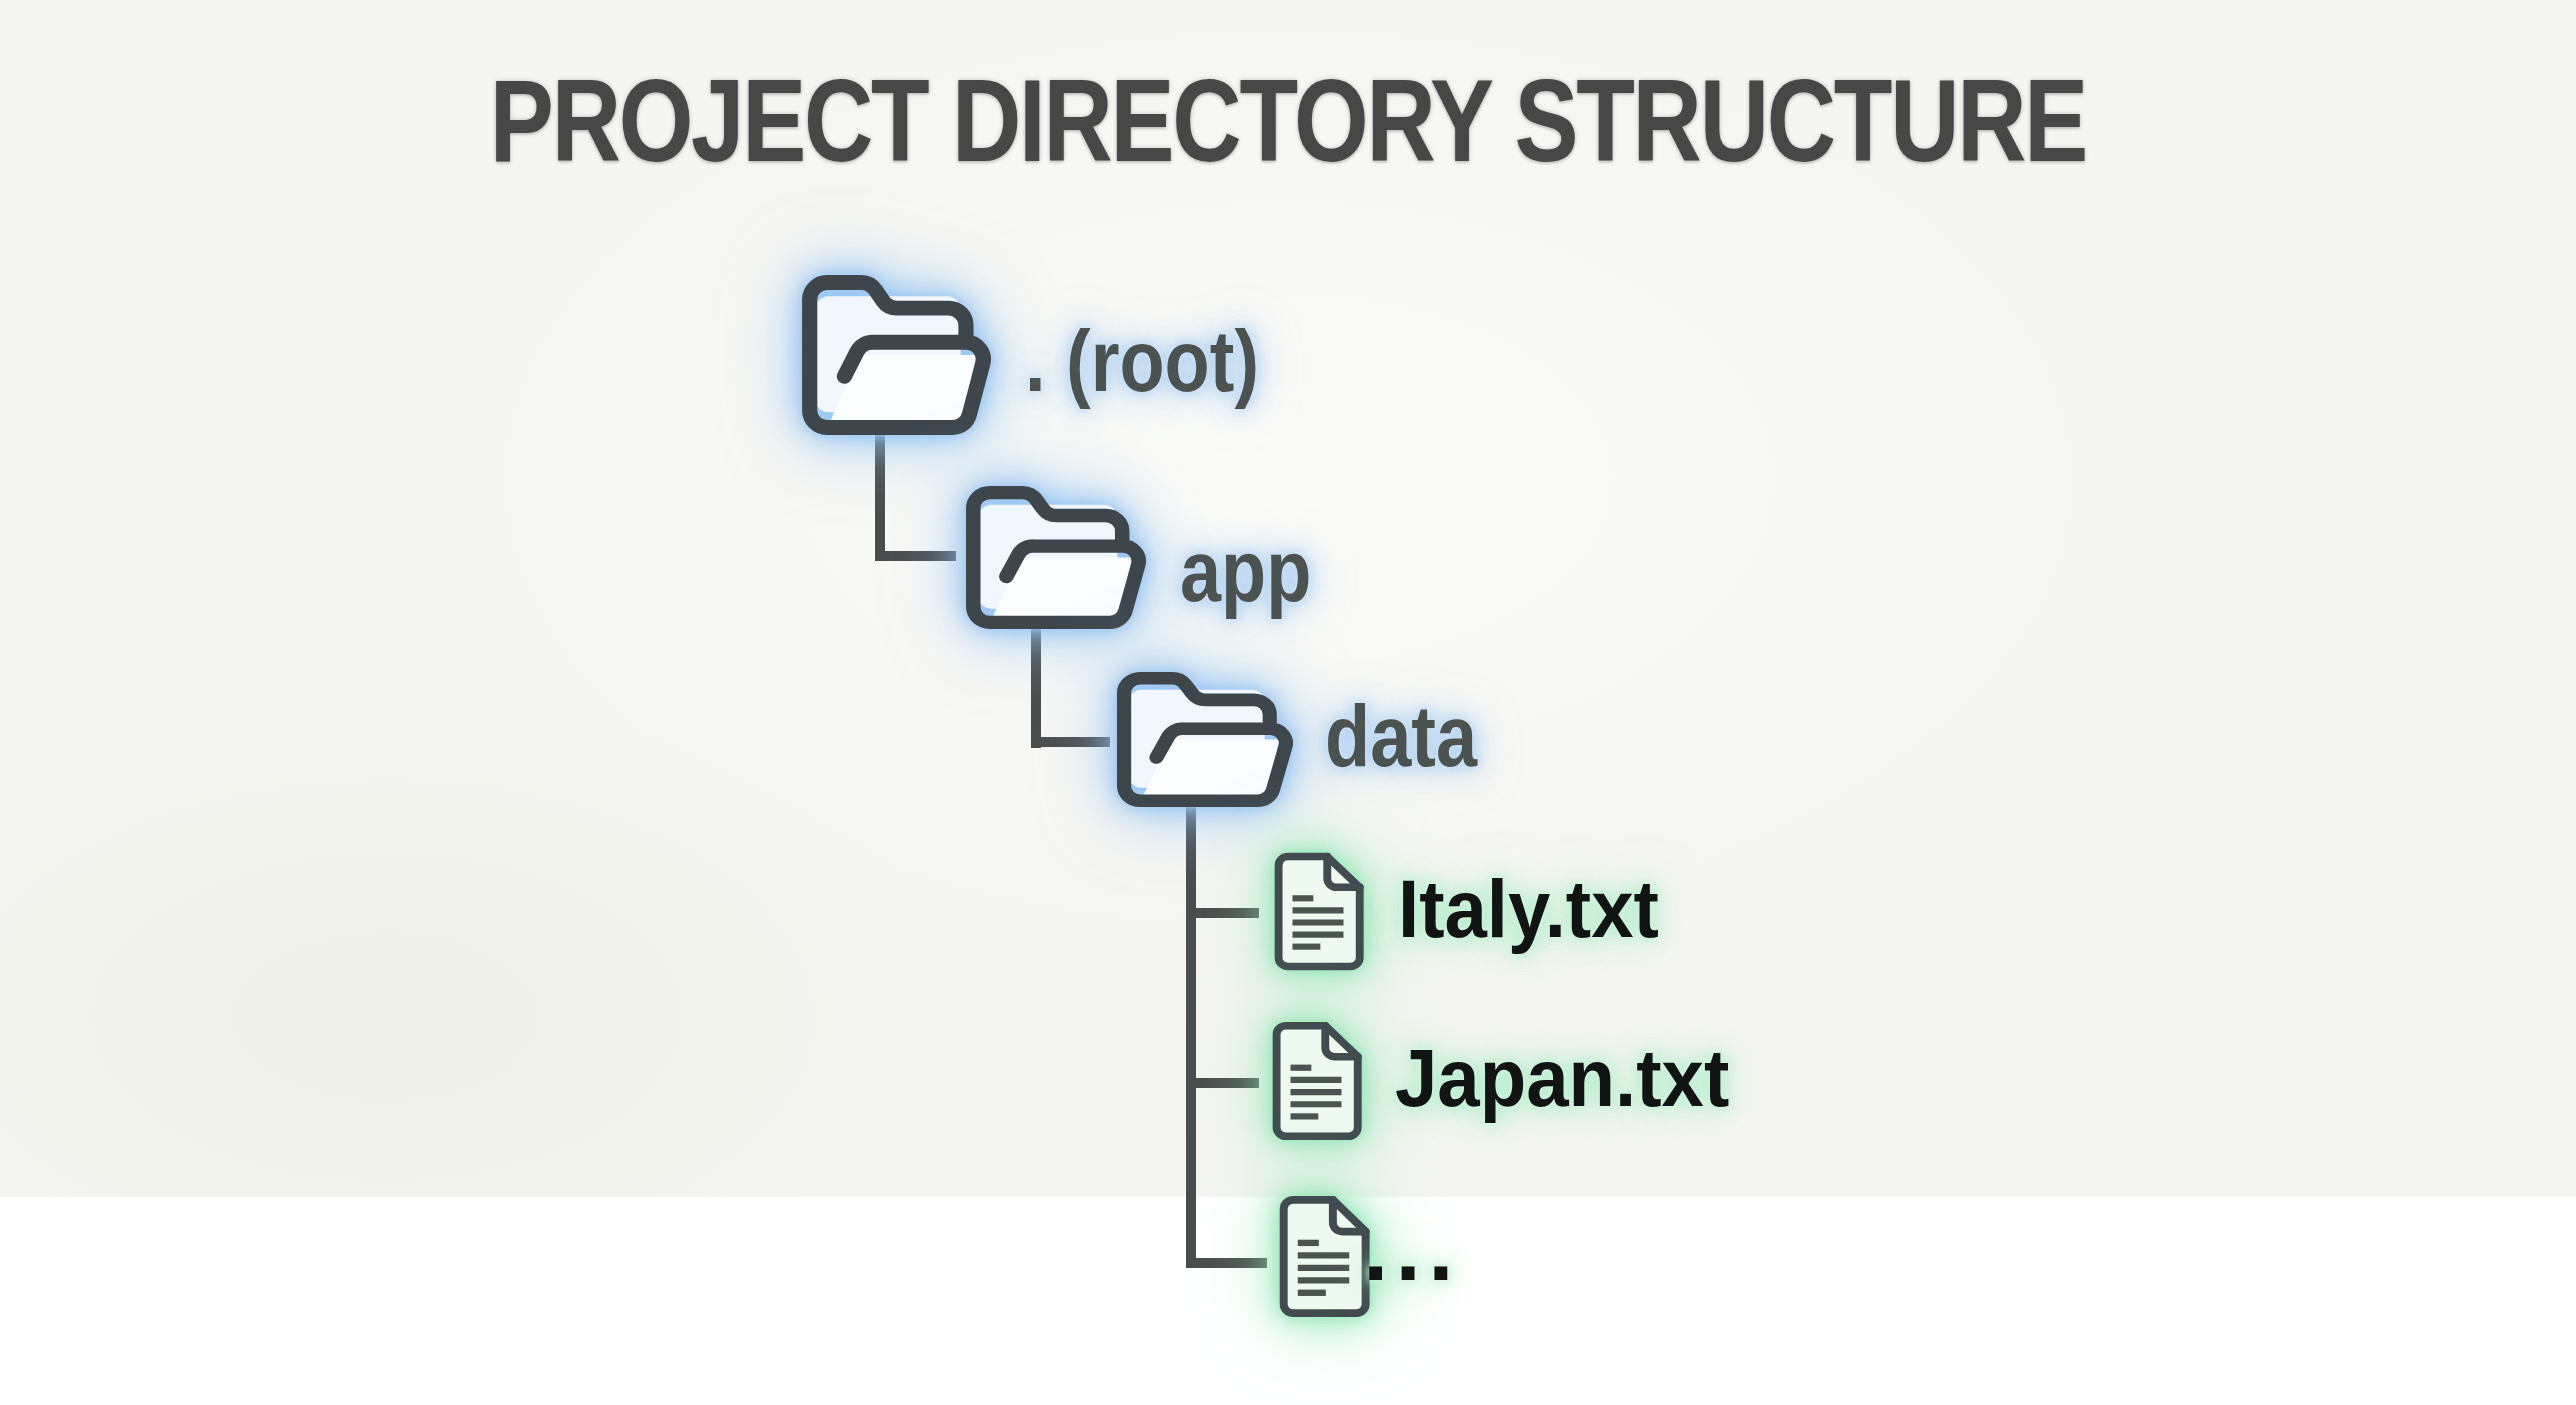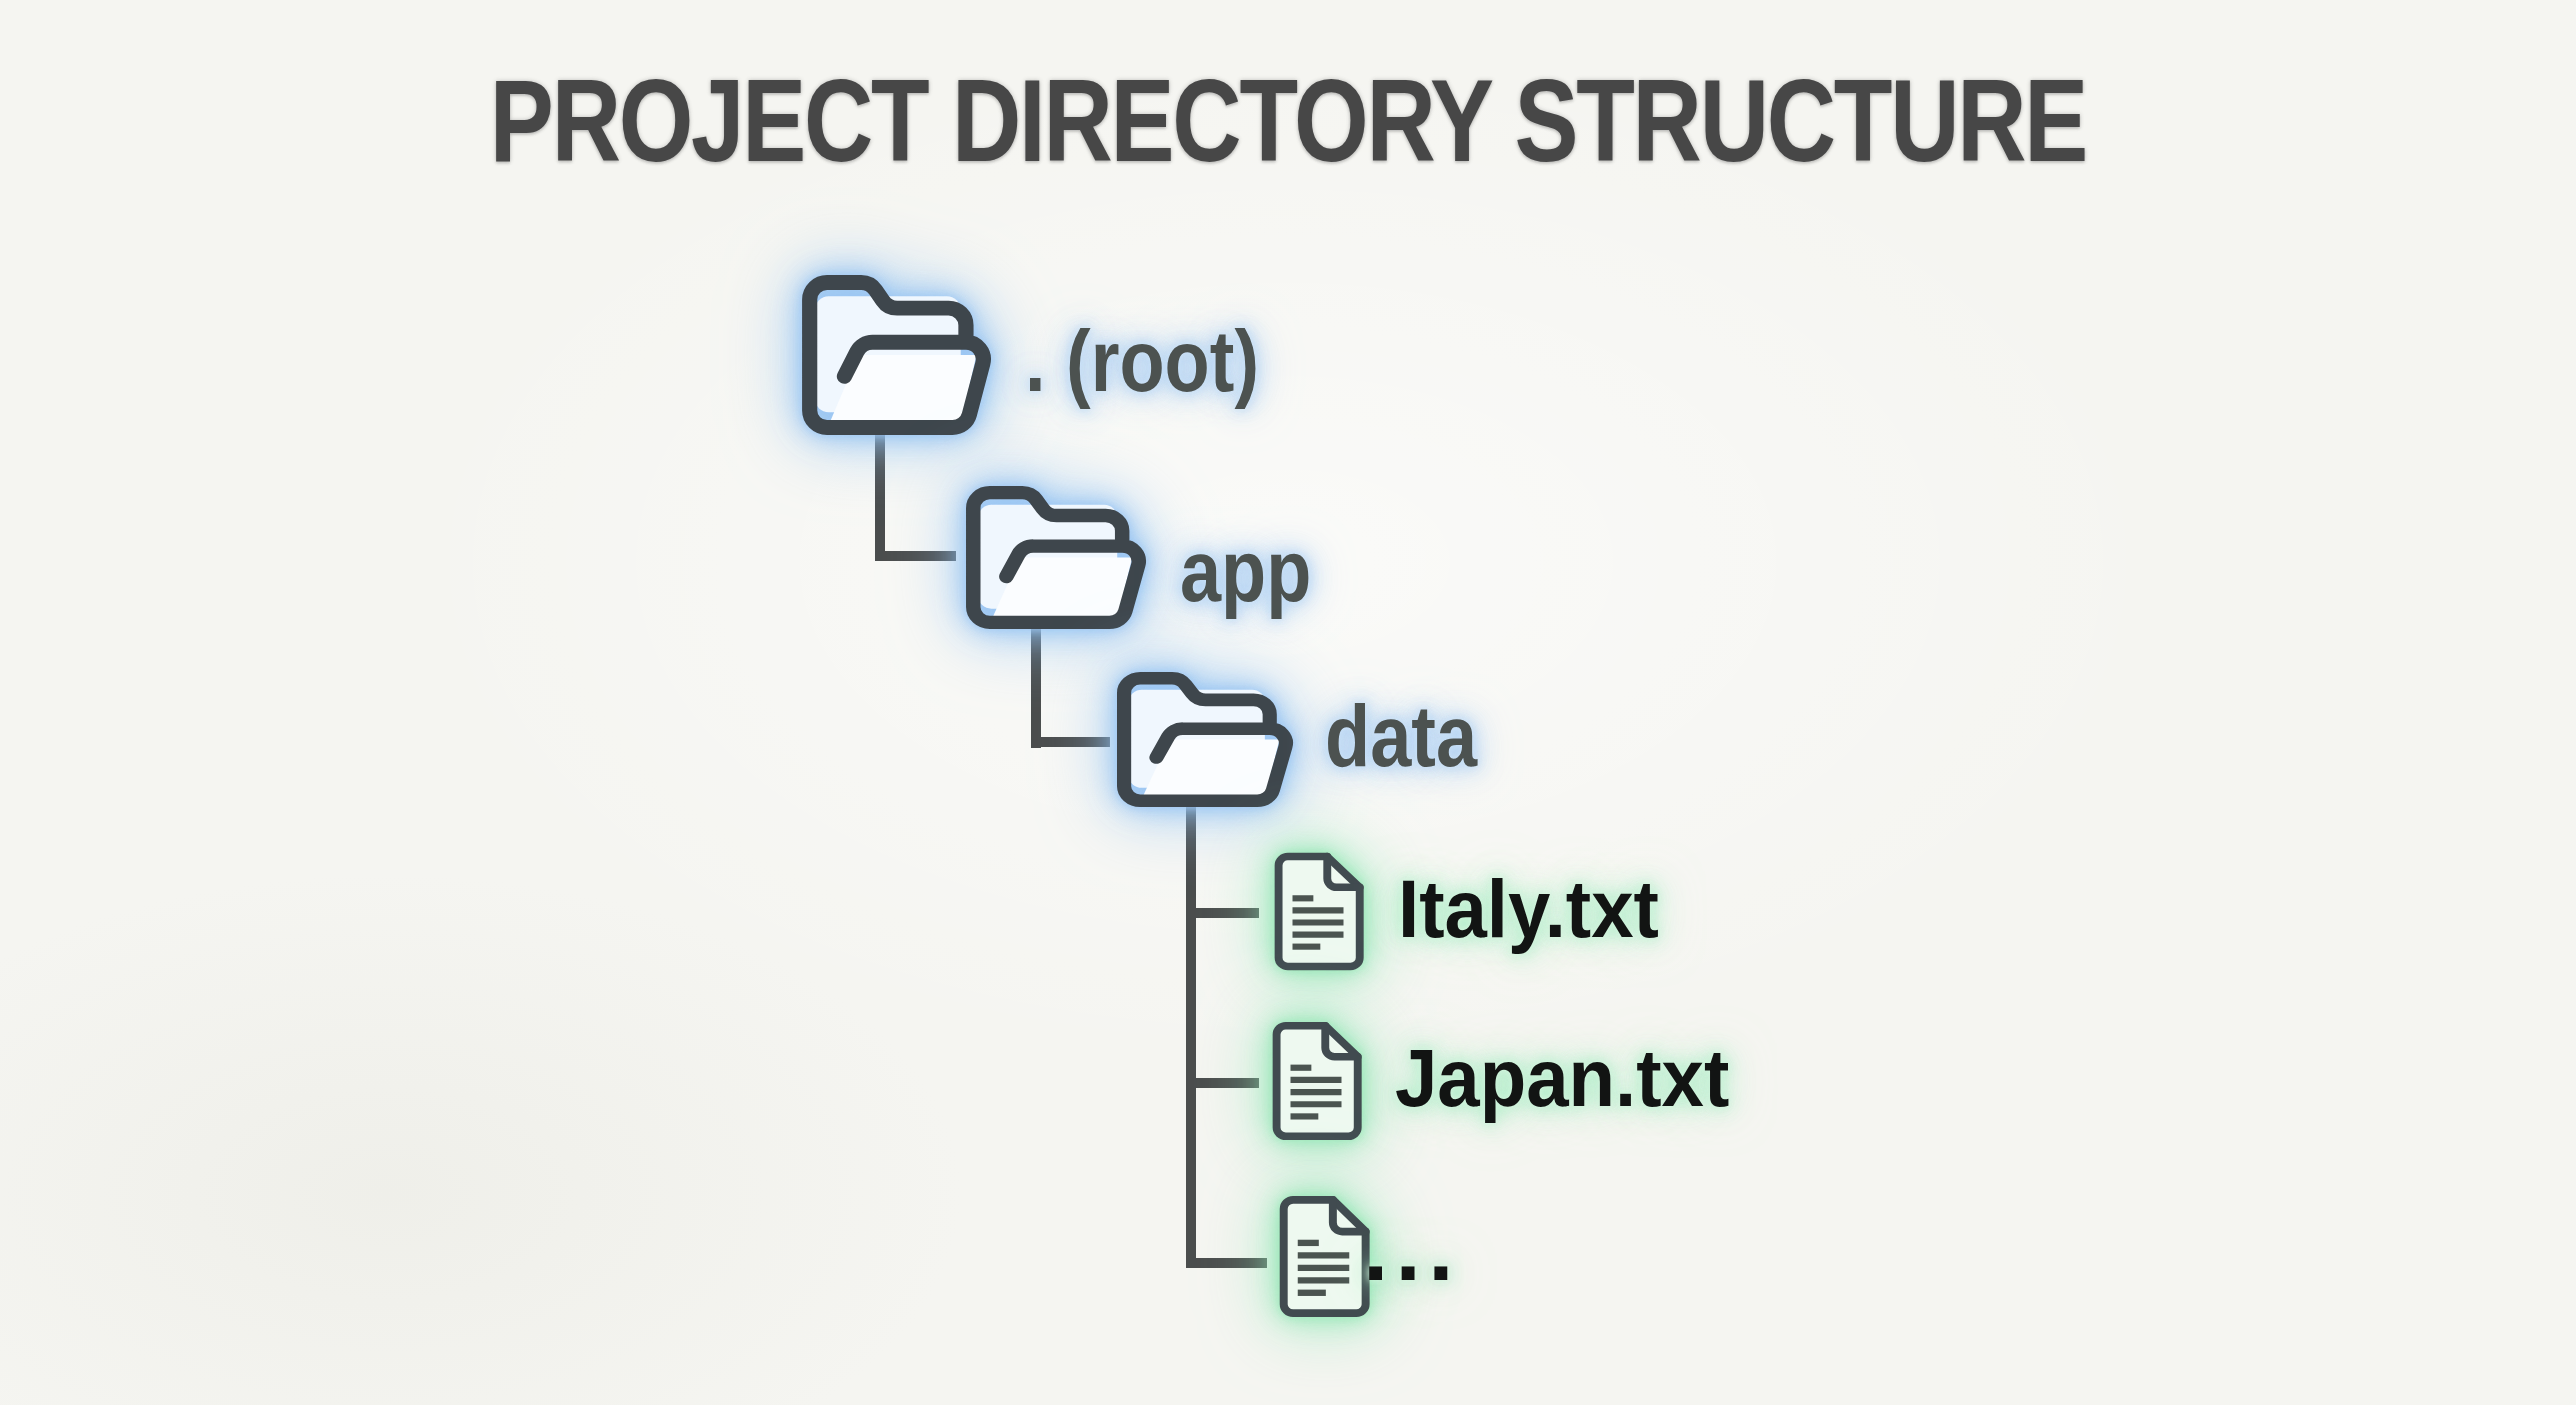--- a/index.html
+++ b/index.html
@@ -6,21 +6,21 @@
     margin: 0;
     padding: 0;
     width: 2576px;
     height: 1405px;
     overflow: hidden;
     font-family: "Liberation Sans", sans-serif;
   }
   .stage {
     position: relative;
     width: 2576px;
-    height: 1405px;
+    height: 1197px;
     background: #f5f5f1;
     background-image:
       radial-gradient(ellipse 1281px 732px at 50% 40%, rgba(255,255,255,0.55), rgba(255,255,255,0) 70%),
       radial-gradient(ellipse 823px 457px at 15% 85%, rgba(233,233,226,0.5), rgba(233,233,226,0) 70%);
   }
 
   .page-title {
     position: absolute;
     top: 53px;
     left: 50%;

